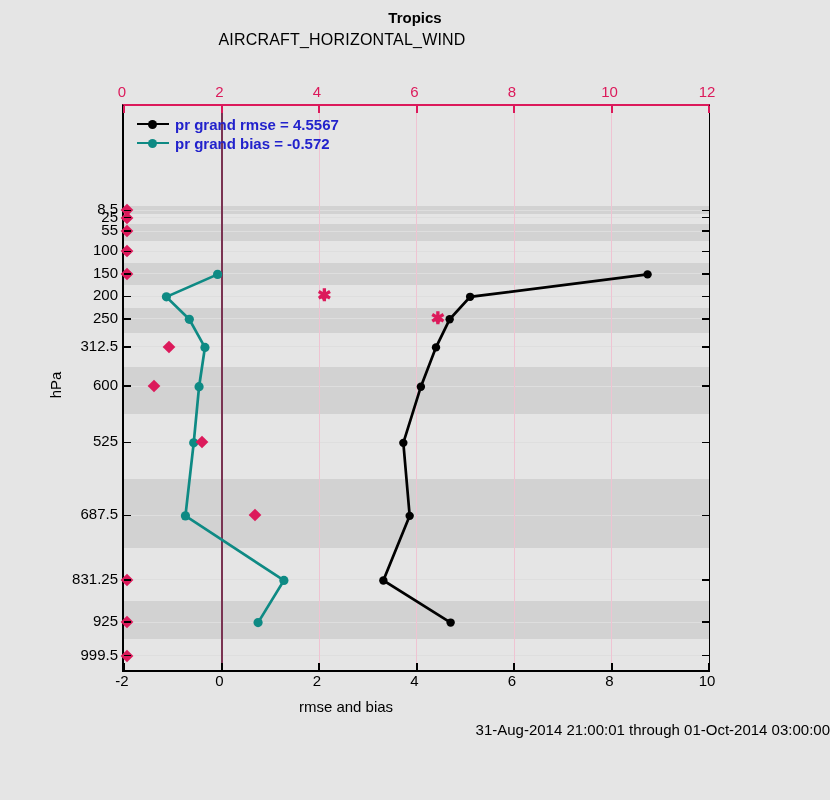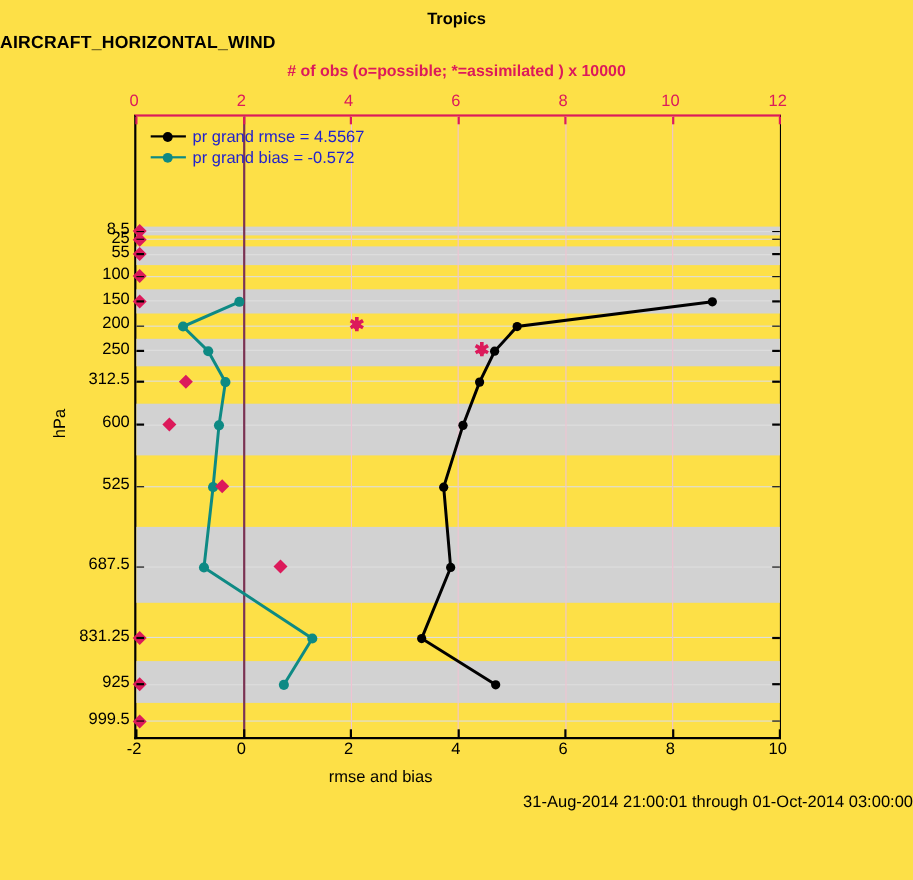--- a/index.html
+++ b/index.html
@@ -1,20 +1,20 @@
 <!DOCTYPE html>
 <html><head>
 <meta charset="utf-8">
 <style>
   html,body{margin:0;padding:0;background:#fff;}
   body{font-family:"Liberation Sans", sans-serif; -webkit-font-smoothing:antialiased;}
-  #canvas{position:relative;width:830px;height:800px;background:#fde047;overflow:hidden;}
+  #canvas{position:relative;width:830px;height:800px;background:#e5e5e5;overflow:hidden;}
 
   .ttl1{position:absolute;left:0;top:9px;width:830px;text-align:center;font-size:15px;font-weight:bold;color:#000;}
-  .ttl2{position:absolute;left:0;top:31px;width:684px;text-align:left;font-size:16px;font-weight:bold;color:#000;letter-spacing:0.2px;}
+  .ttl2{position:absolute;left:0;top:31px;width:684px;text-align:center;font-size:16px;font-weight:normal;color:#000;letter-spacing:0.2px;}
   .toplab{position:absolute;left:0;top:57px;width:830px;text-align:center;font-size:14.5px;font-weight:bold;color:#dc1a5b;}
 
   #plot{position:absolute;left:122px;top:103.5px;width:585px;height:564.5px;
         border-left:2px solid #000;border-bottom:2px solid #000;border-right:1.5px solid #000;
         border-top:2px solid #dc1a5b;box-sizing:content-box;}
   .band{position:absolute;left:0;width:585px;background:#d2d2d2;}
   .hgrid{position:absolute;left:0;width:585px;height:1px;background:#dedede;}
   .vgrid{position:absolute;top:0;height:564.5px;width:1px;background:#efc3d2;}
   .zeroline{position:absolute;top:0;height:564.5px;width:2px;background:#7a3352;}
   .tickb{position:absolute;width:2px;height:7px;background:#000;}
@@ -29,34 +29,33 @@
 
   .ytick{position:absolute;width:82px;text-align:right;font-size:15px;color:#000;transform:translateY(-50%);}
   .xtick{position:absolute;top:672px;font-size:15px;color:#000;transform:translateX(-50%);}
   .ttick{position:absolute;top:83px;font-size:15px;color:#dc1a5b;transform:translateX(-50%);}
 
   .ylab{position:absolute;left:55px;top:385px;font-size:15px;color:#000;transform:translate(-50%,-50%) rotate(-90deg);}
   .xlab{position:absolute;left:0;top:698px;width:692px;text-align:center;font-size:15px;color:#000;}
   .subt{position:absolute;left:0;top:721px;width:830px;text-align:right;font-size:15px;color:#000;}
   .foot{position:absolute;left:0;top:770px;width:830px;text-align:center;font-size:8px;color:#1a1a1a;}
 
-  #legend{position:absolute;left:13px;top:9px;}
+  #legend{position:absolute;left:13px;top:9px;font-weight:bold;}
   .lrow{display:flex;align-items:center;height:19px;}
   .lsample{position:relative;width:32px;height:10px;}
   .lline{position:absolute;left:0;top:3.6px;width:32px;height:2.8px;}
   .ldot{position:absolute;left:11px;top:0.5px;width:9px;height:9px;border-radius:50%;}
   .llabel{margin-left:6px;font-size:15px;color:#2222cc;white-space:nowrap;}
 </style>
 </head>
 <body>
 
 <div id="canvas">
   <div class="ttl1">Tropics</div>
   <div class="ttl2">AIRCRAFT_HORIZONTAL_WIND</div>
-  <div class="toplab"># of obs (o=possible; *=assimilated ) x 10000</div>
 
   <div id="top-ticks">
       <div class="ttick" style="left: 122px; color: rgb(220, 26, 91);">0</div>
       <div class="ttick" style="left: 219.5px; color: rgb(220, 26, 91);">2</div>
       <div class="ttick" style="left: 317px; color: rgb(220, 26, 91);">4</div>
       <div class="ttick" style="left: 414.5px; color: rgb(220, 26, 91);">6</div>
       <div class="ttick" style="left: 512px; color: rgb(220, 26, 91);">8</div>
       <div class="ttick" style="left: 609.5px; color: rgb(220, 26, 91);">10</div>
       <div class="ttick" style="left: 707px; color: rgb(220, 26, 91);">12</div>
     </div>

